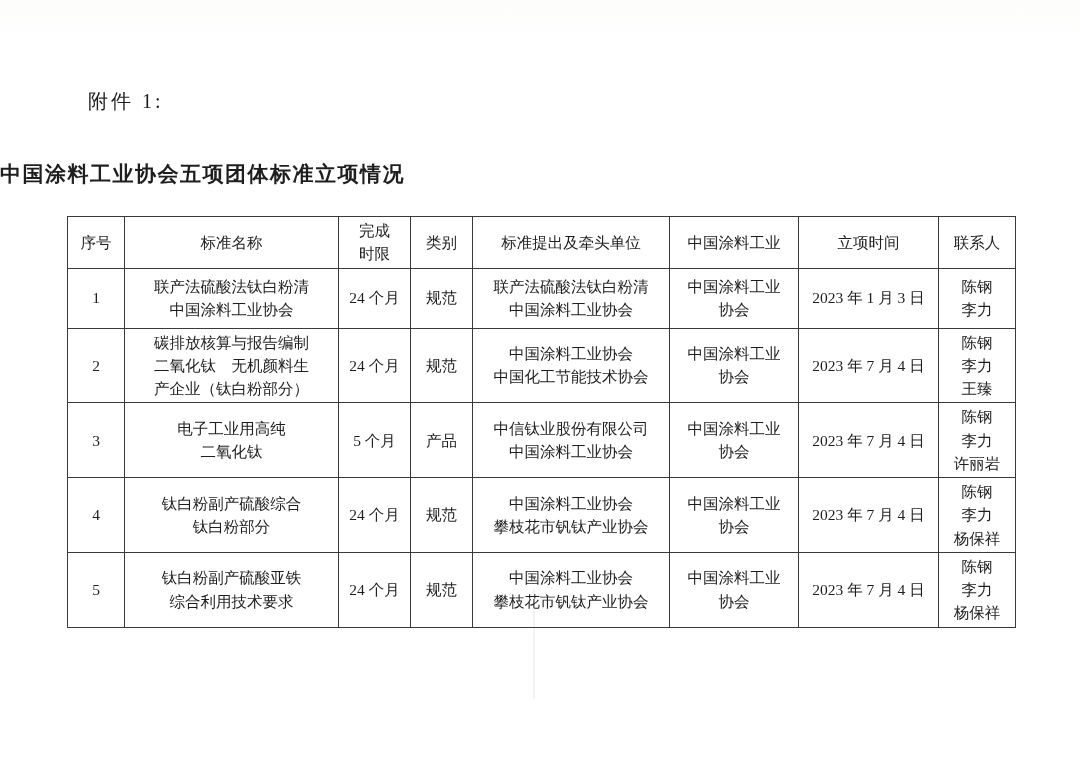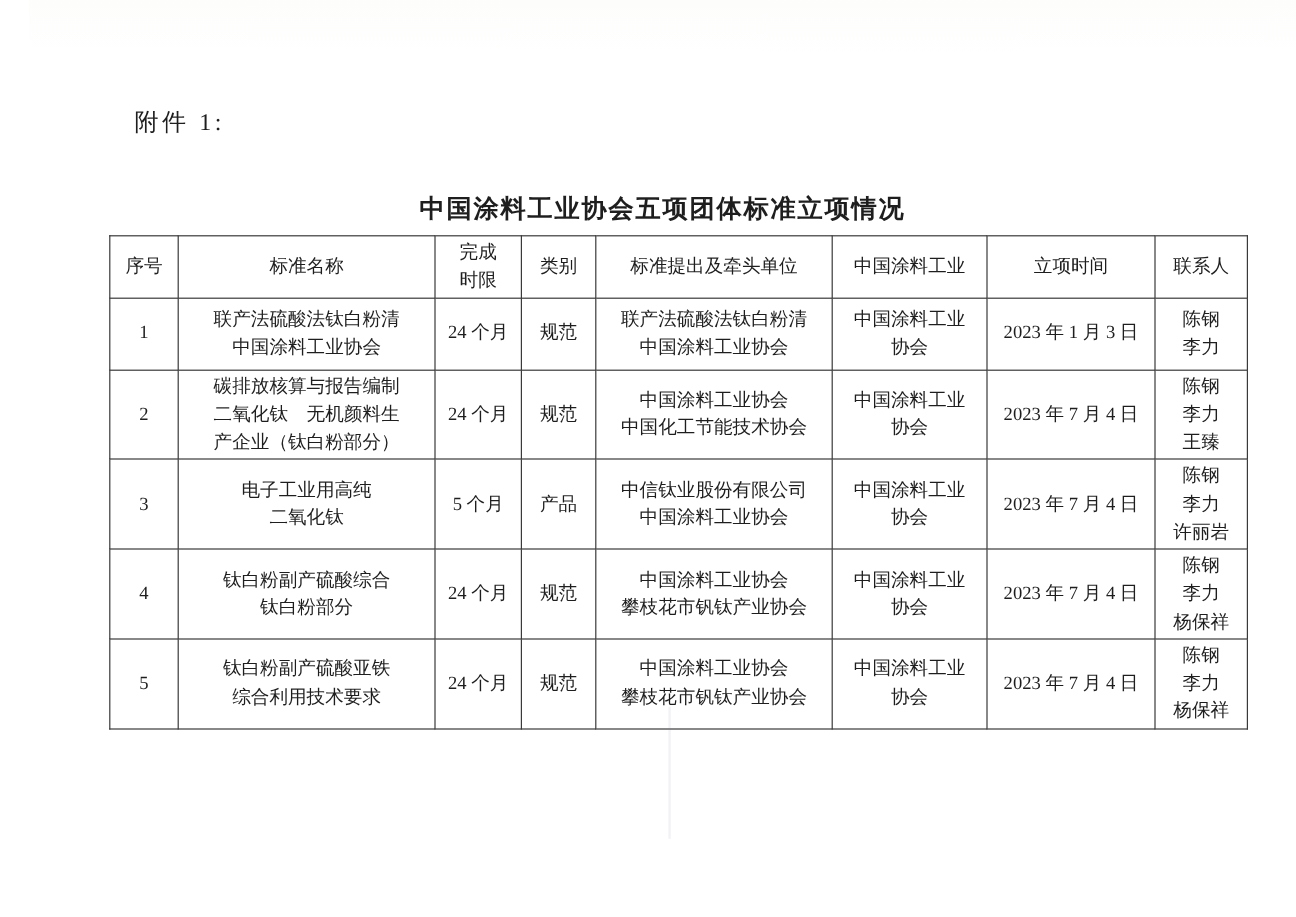--- a/index.html
+++ b/index.html
@@ -9,43 +9,41 @@
     background: #ffffff;
     position: relative;
     overflow: hidden;
     font-family: "Liberation Serif", "DejaVu Serif", serif;
     color: #1e1e1e;
   }
   .page {
     position: absolute;
     inset: 0;
     background: linear-gradient(180deg, #fdfdfc 0%, #ffffff 6%, #ffffff 100%);
-    margin-left: 24px;
   }
   .attachment-label {
     position: absolute;
     left: 88px;
     top: 88px;
     font-size: 20px;
     letter-spacing: 3px;
   }
   .doc-title {
     position: absolute;
     left: 0;
     top: 160px;
     width: 100%;
-    text-align: center;
     font-size: 21px;
     font-weight: bold;
     letter-spacing: 1.5px;
   }
   table.standards {
     position: absolute;
     left: 67px;
-    top: 196px;
+    top: 216px;
     width: 948px;
     border-collapse: collapse;
     table-layout: fixed;
     font-family: Liberation Serif, serif;
   }
   table.standards th,
   table.standards td {
     border: 1px solid #3a3a3a;
     text-align: center;
     vertical-align: middle;

